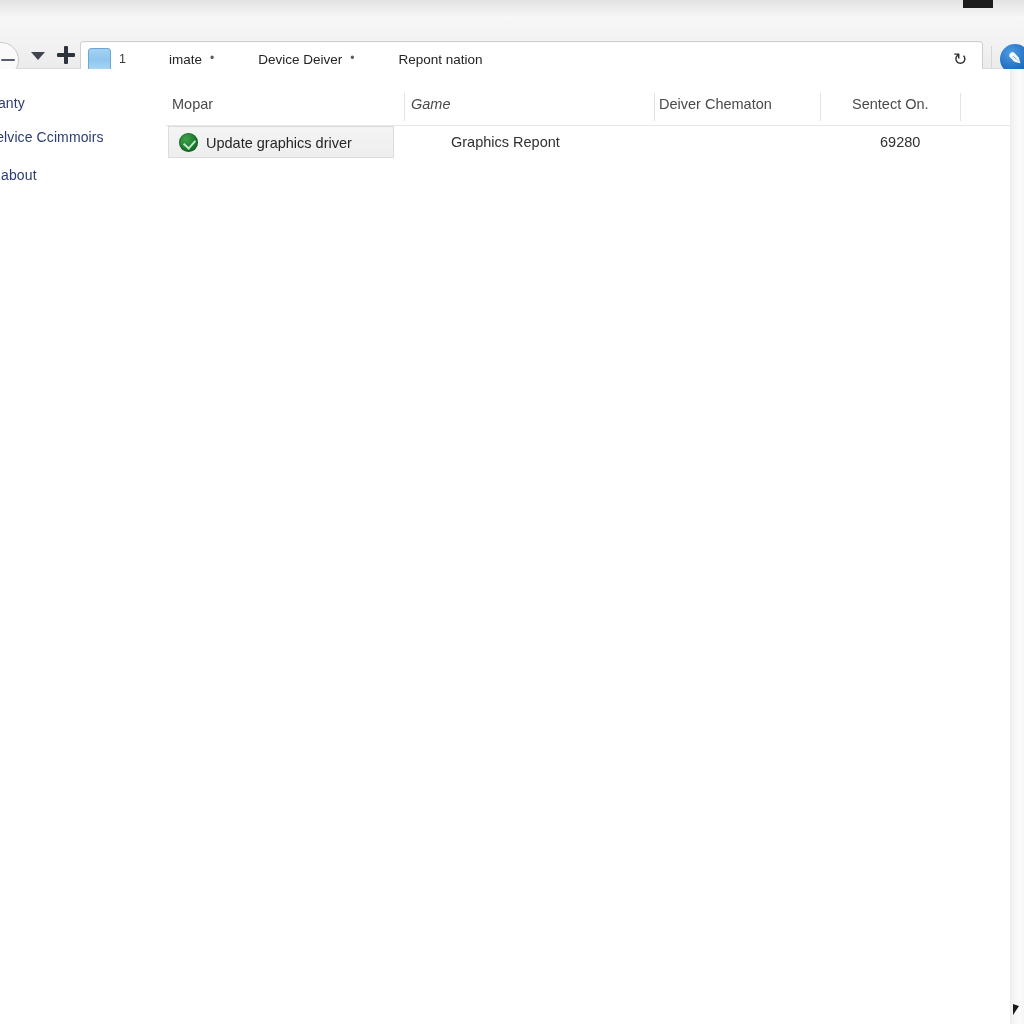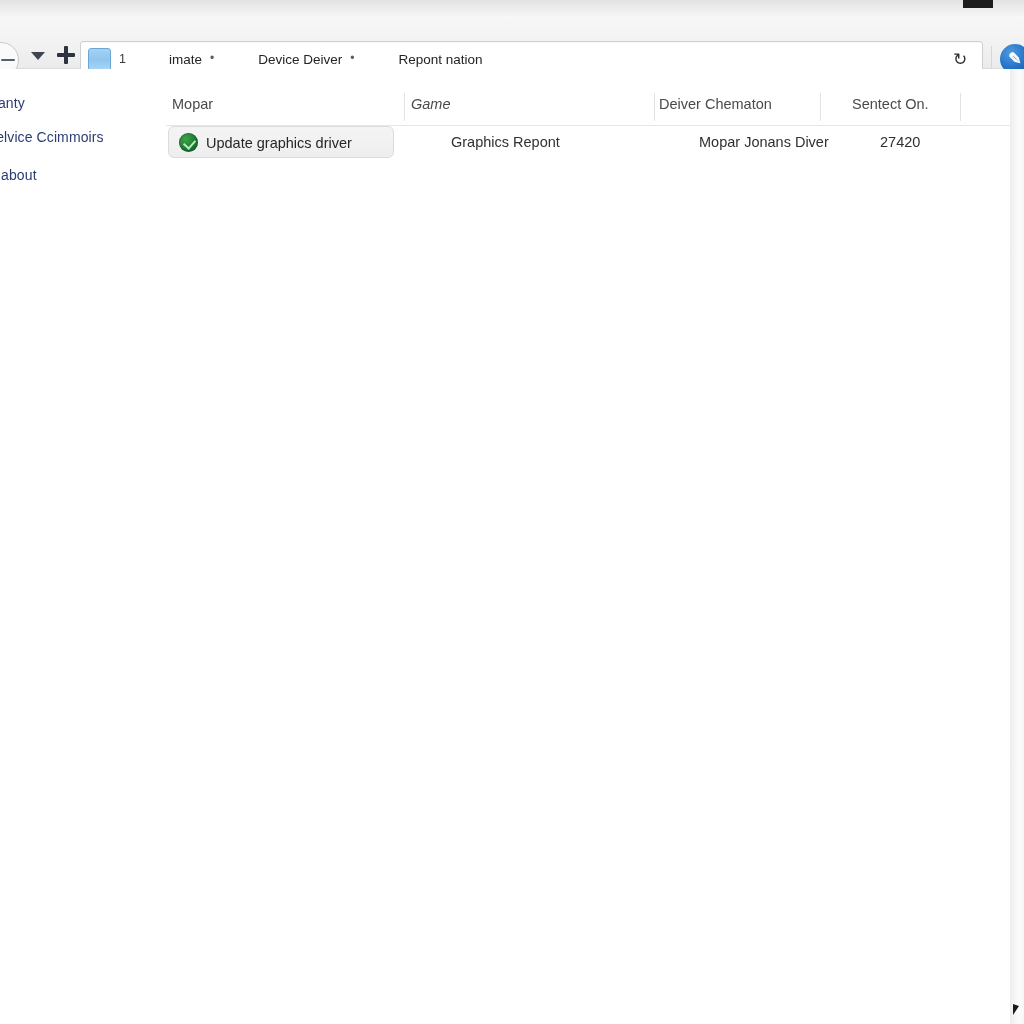--- a/index.html
+++ b/index.html
@@ -284,21 +284,21 @@
   .cell.c-date { left: 674px; }
 
   .name-chip {
     position: absolute;
     left: 2px;
     top: 1px;
     width: 226px;
     height: 32px;
     background: linear-gradient(180deg, #f4f4f4 0%, #eeeeee 100%);
     border: 1px solid #dcdcdc;
-    border-radius: 6px;
+    border-radius: 0;
     box-sizing: border-box;
   }
   .name-chip .ico {
     position: absolute;
     left: 10px;
     top: 6px;
     width: 19px;
     height: 19px;
     border-radius: 50%;
     background: radial-gradient(circle at 35% 30%, #3fa24a 0%, #1d7a30 55%, #0d5c22 100%);
@@ -416,23 +416,22 @@
       </div>
 
       <div class="row">
         <div class="name-chip">
           <div class="ico"></div>
           <div class="label">Update graphics driver</div>
         </div>
 
         <div class="cell c-game">Graphics Repont</div>
 
-        <div class="cell c-drv">Mopar Jonans Diver</div>
-
-        <div class="cell c-date">27420</div>
+
+        <div class="cell c-date">69280</div>
       </div>
 
     </div>
   </div>
 
   <div class="vscroll-edge"></div>
   <div class="cursor"></div>
 
 </div>
 

